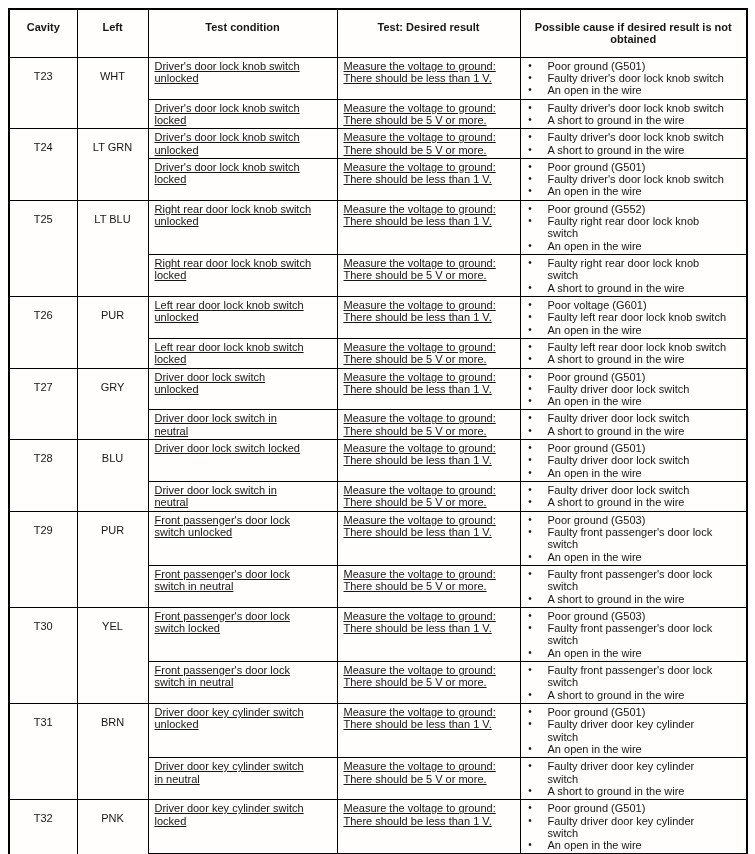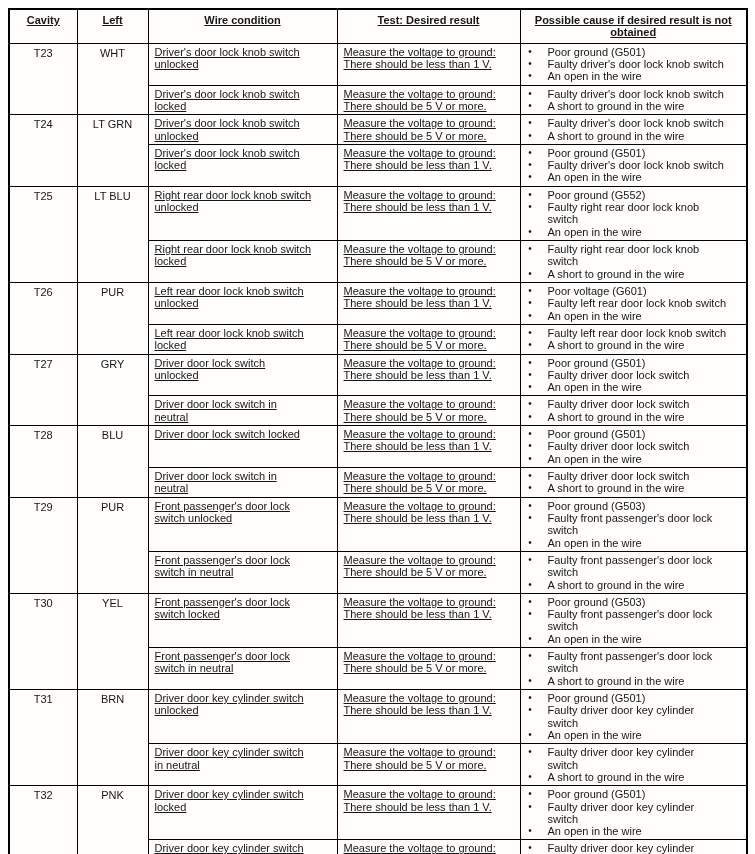--- a/index.html
+++ b/index.html
@@ -23,26 +23,25 @@
   th,td{
     border:1px solid #000;
     vertical-align:top;
     font-size:11px;
     line-height:1.12;
     overflow:hidden;
   }
   th{
     font-weight:bold;
     text-align:center;
-    padding:4px 3px;
-    text-decoration:underline;
+    padding:11px 3px;
   }
   td.cavity, td.wire{
     text-align:center;
-    padding-top:3px;
+    padding-top:12px;
     font-size:11px;
   }
   td.cond, td.result{
     white-space:pre-line;
     padding:2px 3px 2px 6px;
     text-decoration:underline;
   }
   td.causes{
     padding:2px 2px 2px 4px;
   }
@@ -70,21 +69,21 @@
       <col style="width:68px">
       <col style="width:71px">
       <col style="width:189px">
       <col style="width:183px">
       <col style="width:227px">
     </colgroup>
     <thead>
       <tr>
         <th>Cavity</th>
         <th>Left</th>
-        <th>Wire condition</th>
+        <th>Test condition</th>
         <th>Test: Desired result</th>
         <th>Possible cause if desired result is not obtained</th>
       </tr>
     </thead>
     <tbody id="table-body">
         <tr>
           <td class="cavity" rowspan="2">T23</td>
           <td class="wire" rowspan="2">WHT</td>
           <td class="cond">Driver's door lock knob switch
 unlocked</td>

